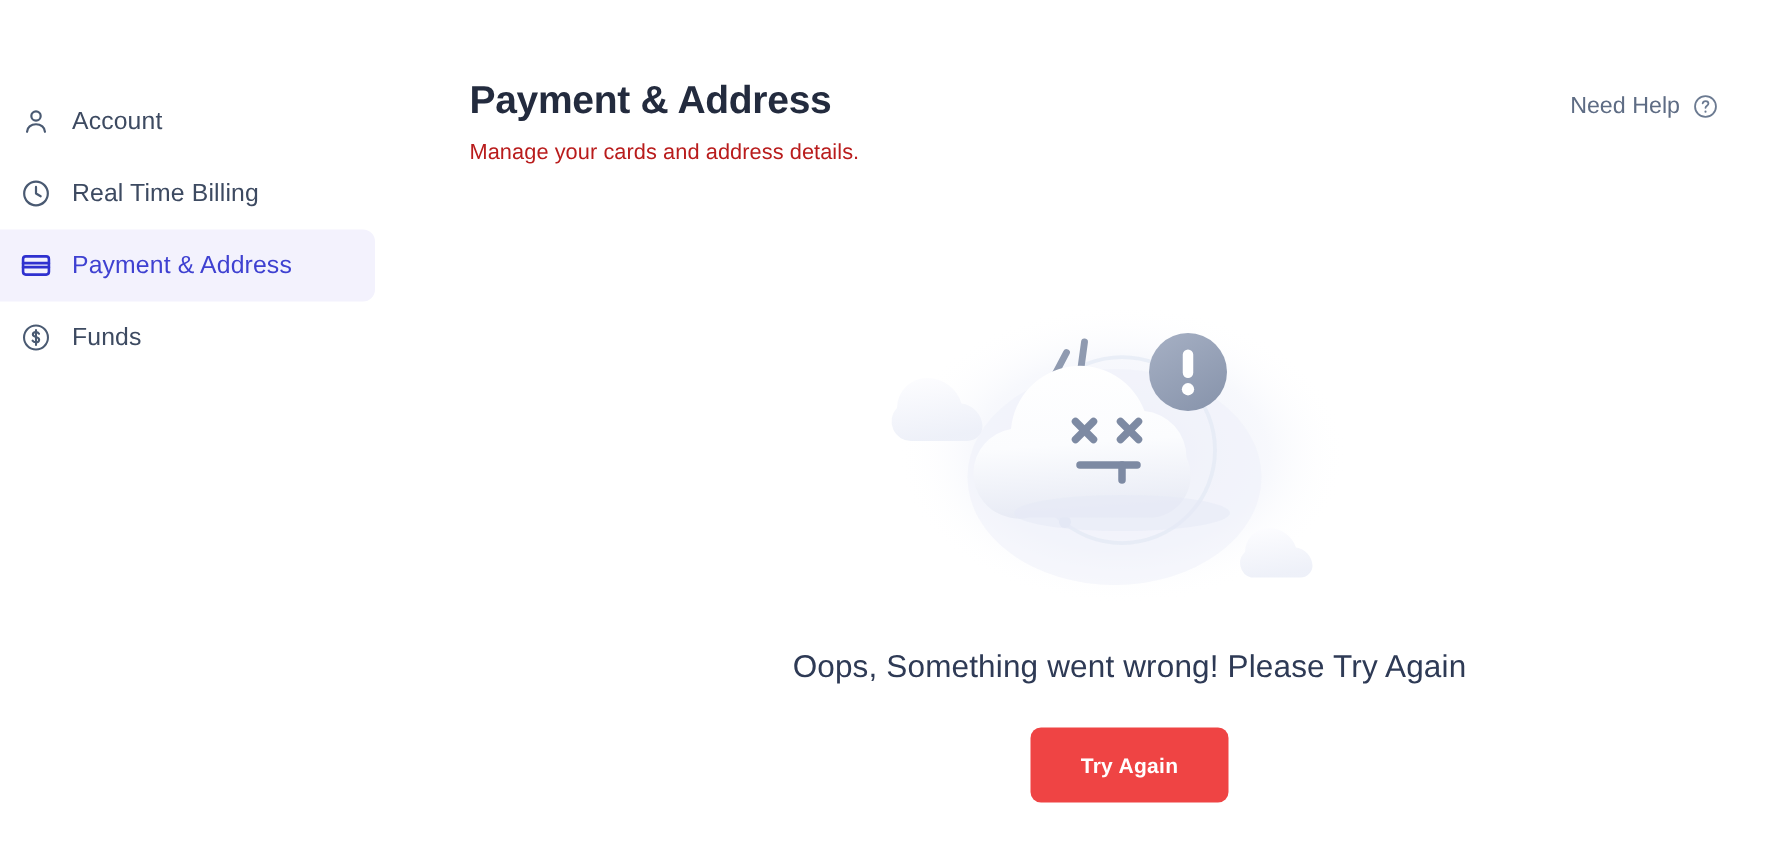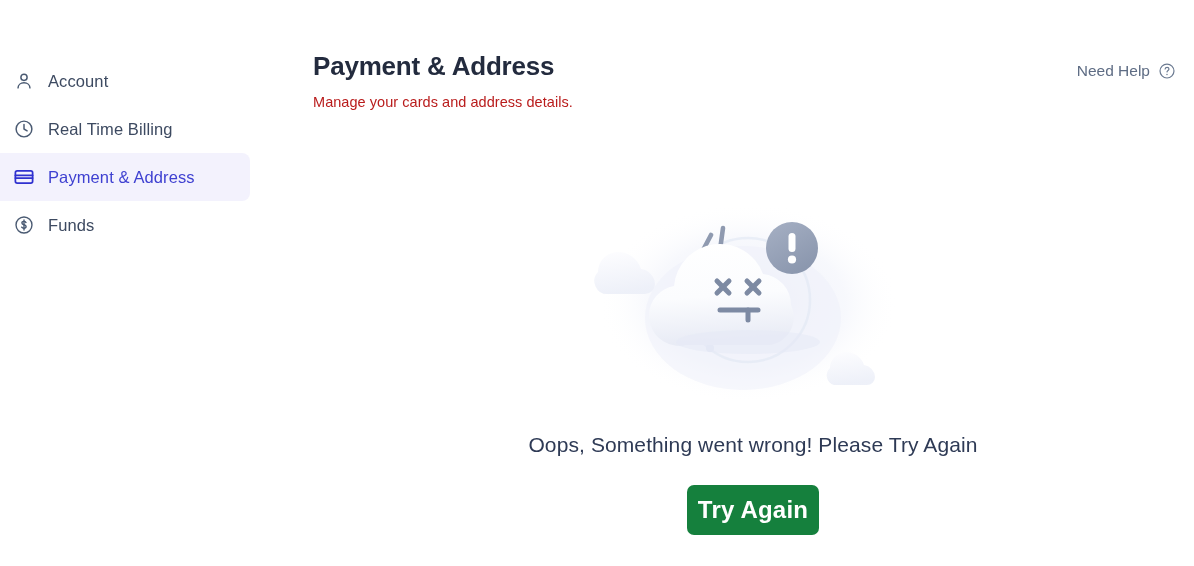--- a/index.html
+++ b/index.html
@@ -89,21 +89,21 @@
     line-height: 1.1;
   }
   .page-sub {
     font-size: 14.5px;
     color: #b91c1c;
     margin: 13px 0 0 0;
     letter-spacing: 0.05px;
   }
   .need-help {
     position: absolute;
-    right: 18px;
+    right: 48px;
     top: 10px;
     display: flex;
     align-items: center;
     gap: 8px;
     cursor: pointer;
   }
   .need-help .nh-text {
     font-size: 15.5px;
     color: #5e6c84;
   }
@@ -133,26 +133,26 @@
   .error-msg {
     font-size: 21px;
     font-weight: normal;
     color: #2e3a55;
     letter-spacing: 0.1px;
     margin-top: 18px;
     text-align: center;
   }
   .try-again-btn {
     margin-top: 28px;
-    background: #15803d;
+    background: #ef4444;
     color: #ffffff;
     border: none;
     border-radius: 7px;
     font-family: "Liberation Sans", sans-serif;
-    font-size: 24px;
+    font-size: 14px;
     font-weight: bold;
     letter-spacing: 0.2px;
     width: 132px;
     height: 50px;
     cursor: pointer;
     display: flex;
     align-items: center;
     justify-content: center;
   }
 </style>

